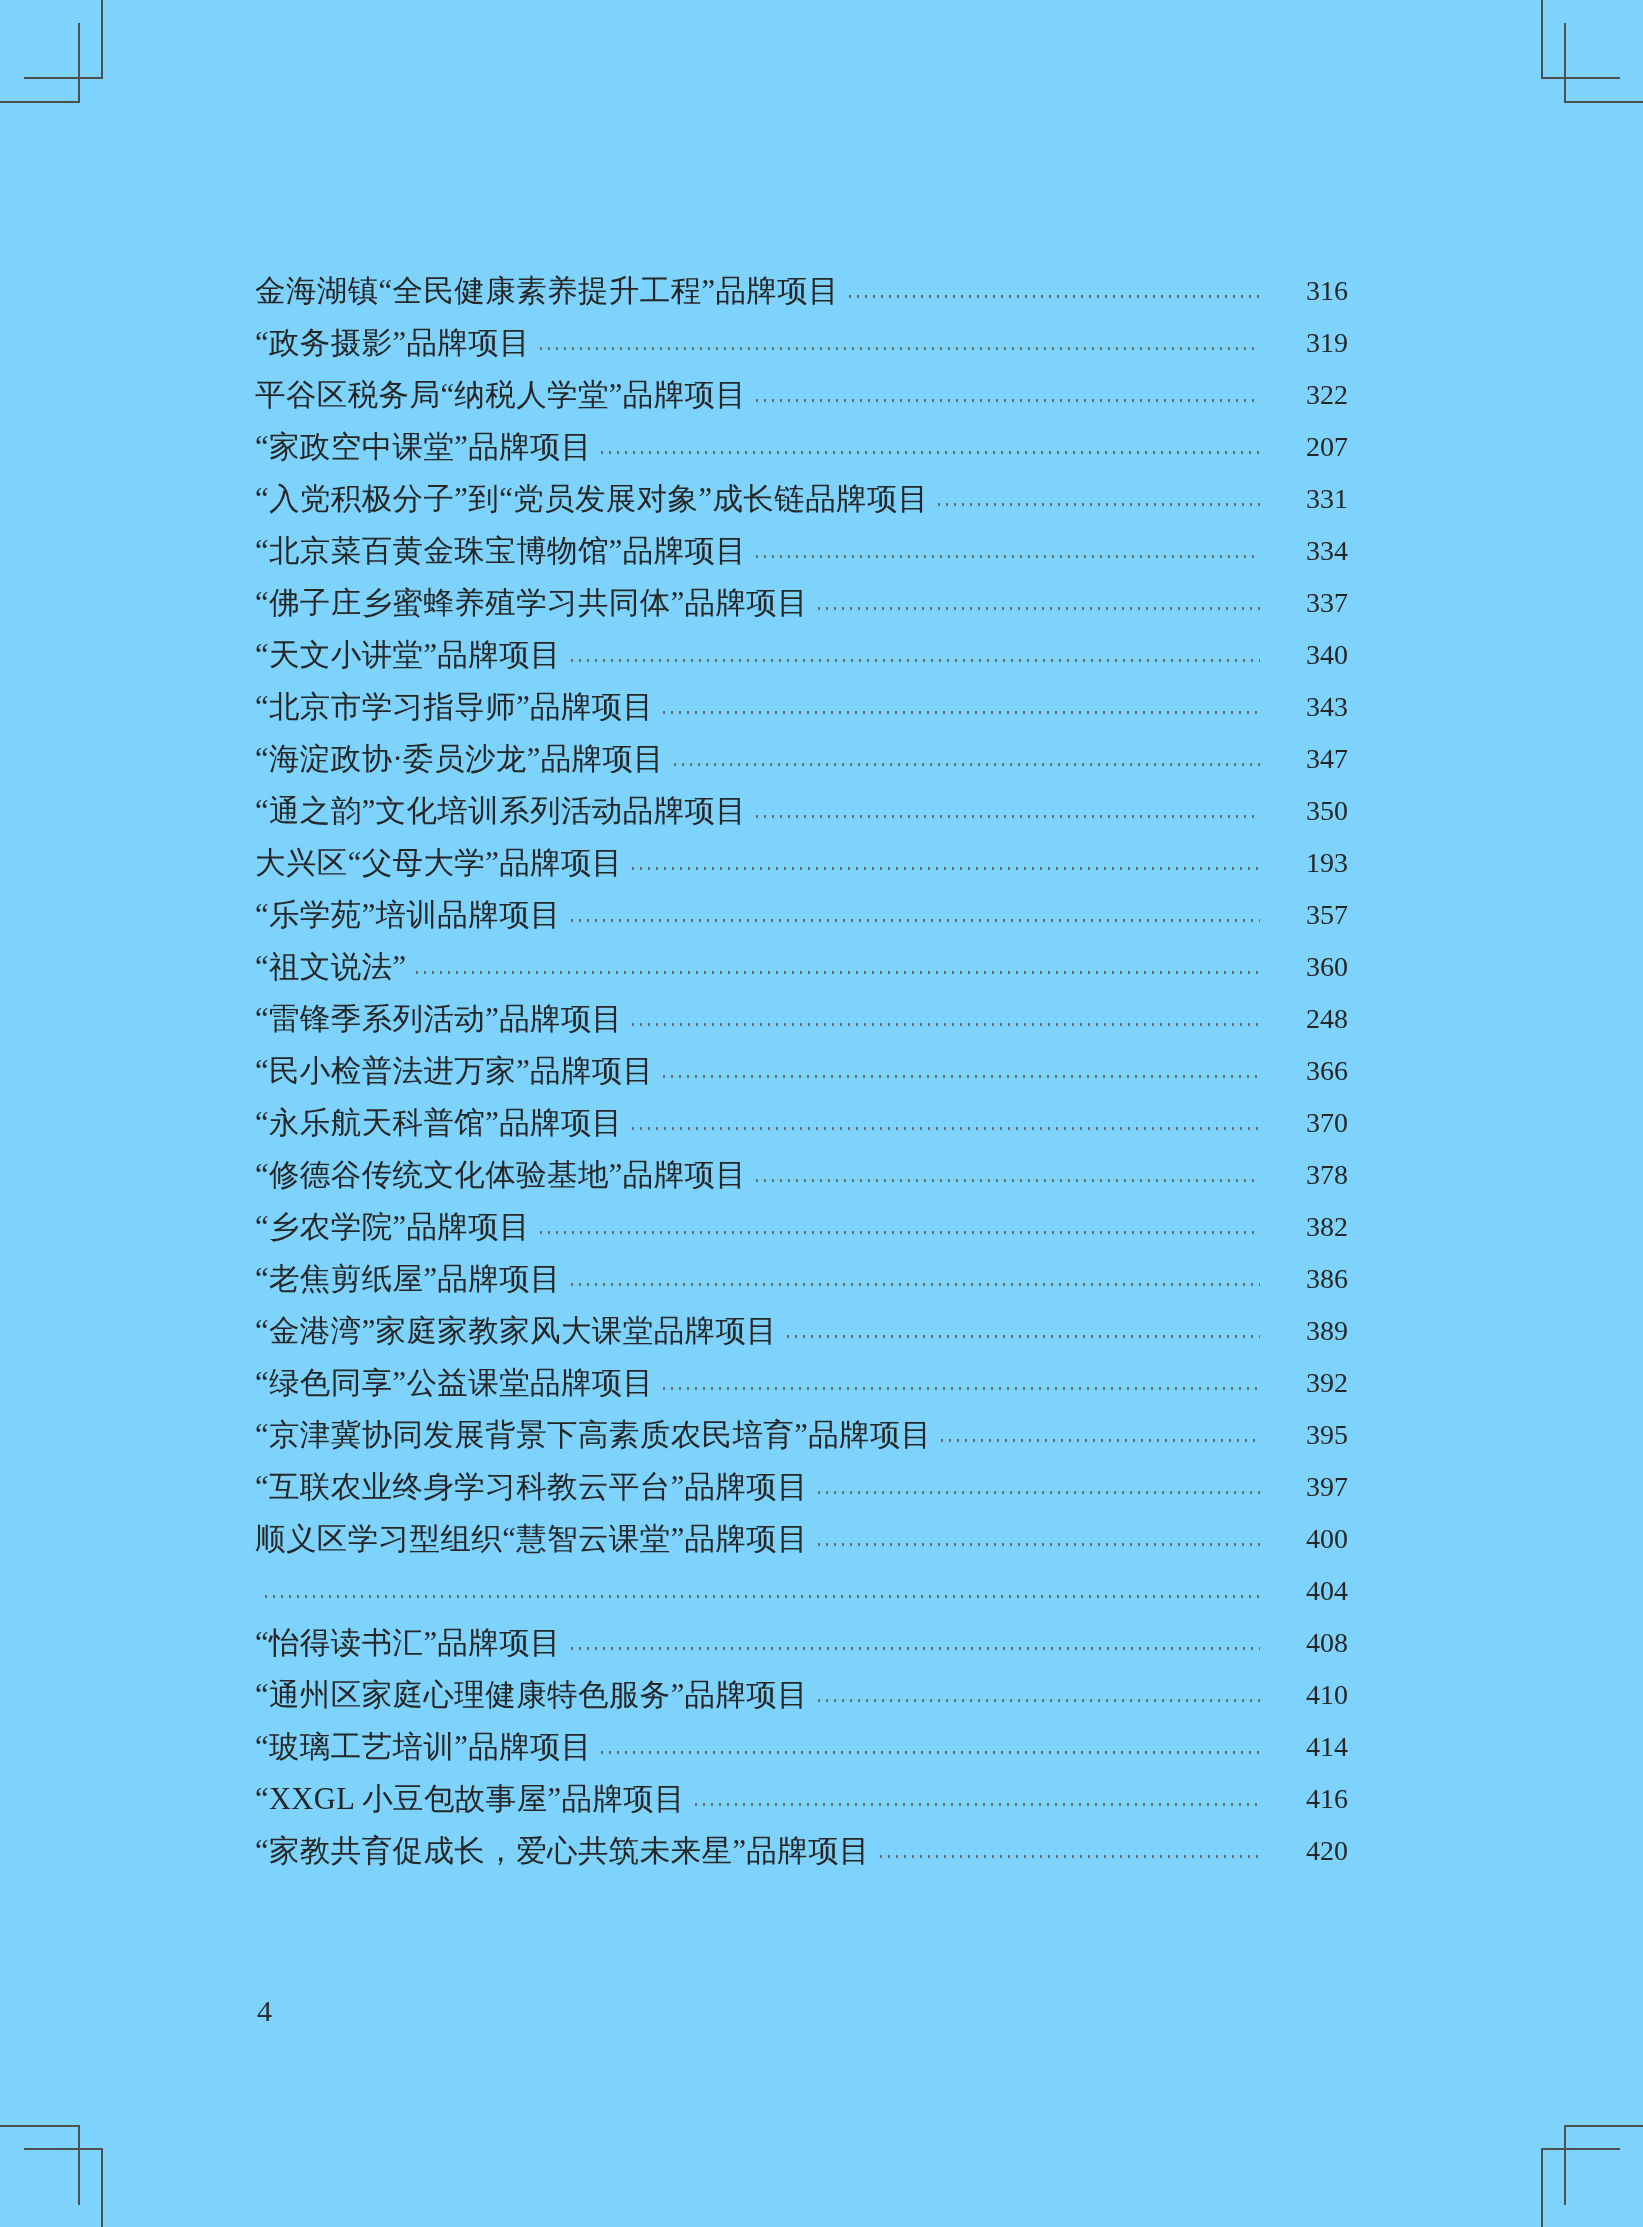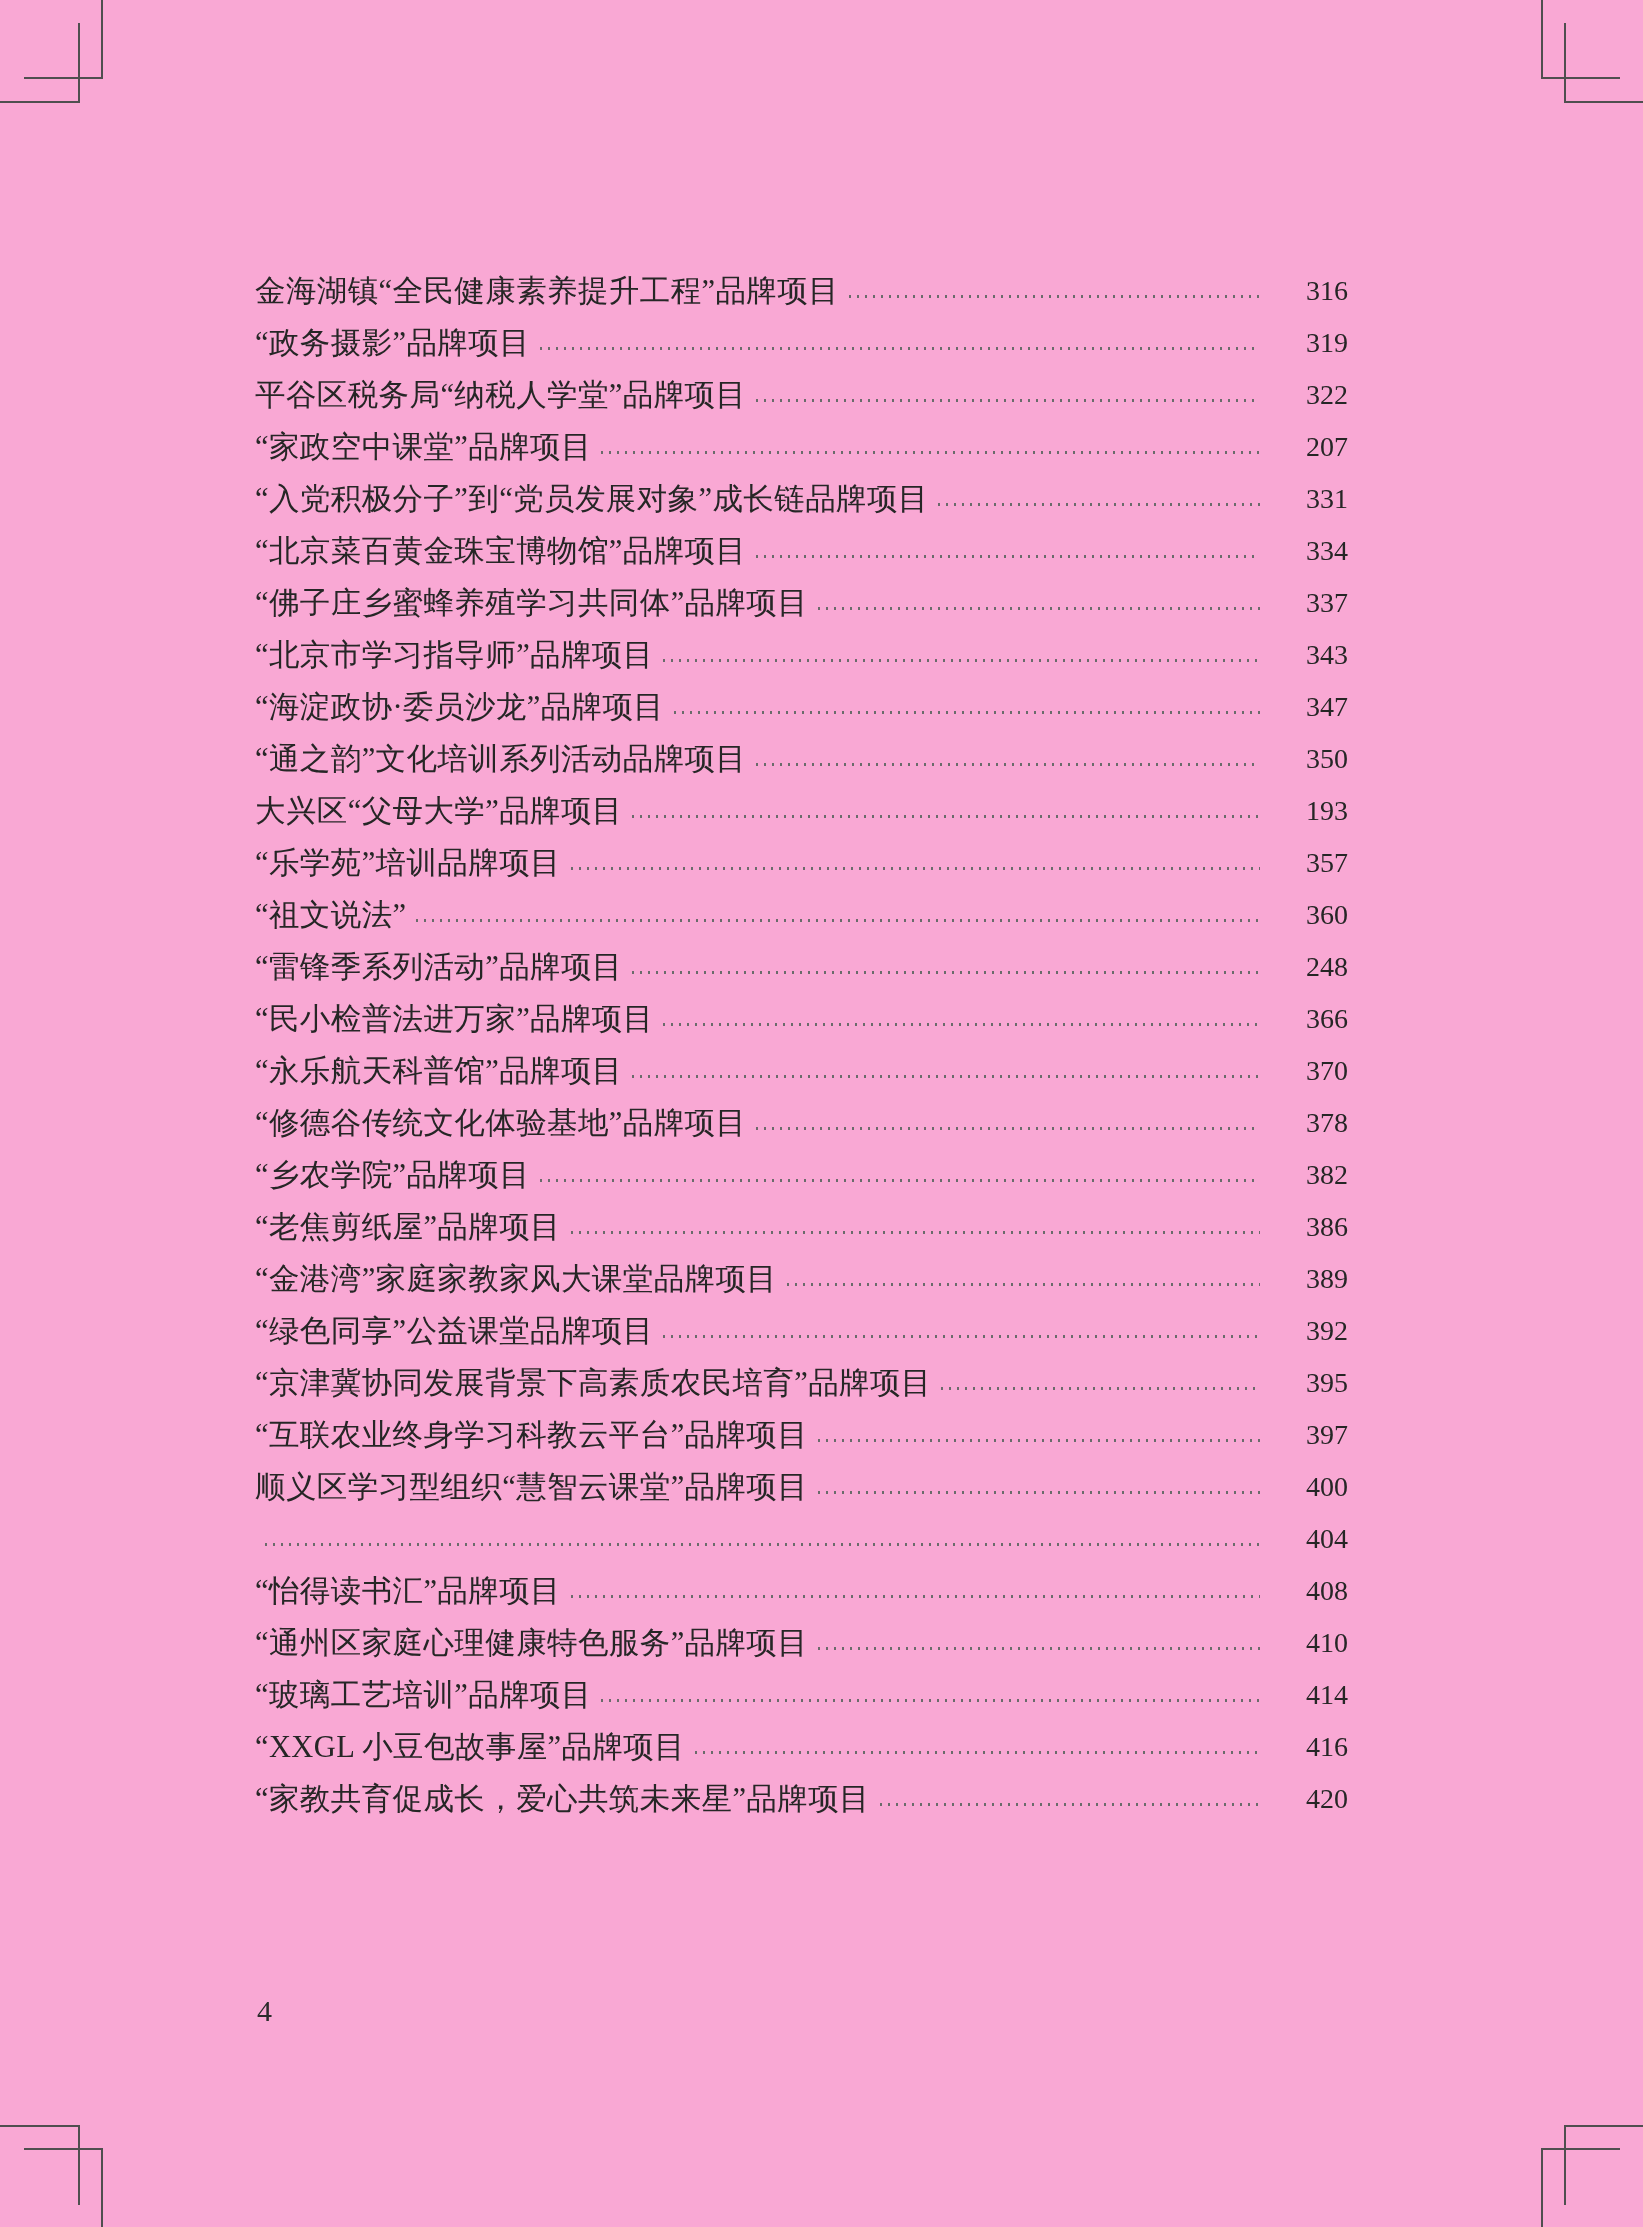--- a/index.html
+++ b/index.html
@@ -4,21 +4,21 @@
 <style>
   html, body {
     margin: 0;
     padding: 0;
     background: #e8e8e8;
   }
   .page {
     position: relative;
     width: 1644px;
     height: 2227px;
-    background: #f9a8d4;
+    background: #7dd3fc;
     overflow: hidden;
     font-family: "Liberation Serif", "DejaVu Serif", serif;
     color: #262626;
   }
 
   
   .mark { position: absolute; }
   .tl-a { left: 24px;  top: 0;    width: 77px; height: 77px; border-right: 2.4px solid #4f4f4f; border-bottom: 2.4px solid #4f4f4f; }
   .tl-b { left: 0;     top: 22.5px; width: 78px; height: 78px; border-right: 2.4px solid #4f4f4f; border-bottom: 2.4px solid #4f4f4f; }
   .tr-a { right: 24px; top: 0;    width: 77px; height: 77px; border-left: 2.4px solid #4f4f4f;  border-bottom: 2.4px solid #4f4f4f; }
@@ -116,20 +116,25 @@
     <span class="entry-title">“北京菜百黄金珠宝博物馆”品牌项目</span>
     <span class="leader"></span>
     <span class="entry-page">334</span>
   </div>
       <div class="entry">
     <span class="entry-title">“佛子庄乡蜜蜂养殖学习共同体”品牌项目</span>
     <span class="leader"></span>
     <span class="entry-page">337</span>
   </div>
       <div class="entry">
+    <span class="entry-title">“天文小讲堂”品牌项目</span>
+    <span class="leader"></span>
+    <span class="entry-page">340</span>
+  </div>
+      <div class="entry">
     <span class="entry-title">“北京市学习指导师”品牌项目</span>
     <span class="leader"></span>
     <span class="entry-page">343</span>
   </div>
       <div class="entry">
     <span class="entry-title">“海淀政协·委员沙龙”品牌项目</span>
     <span class="leader"></span>
     <span class="entry-page">347</span>
   </div>
       <div class="entry">

